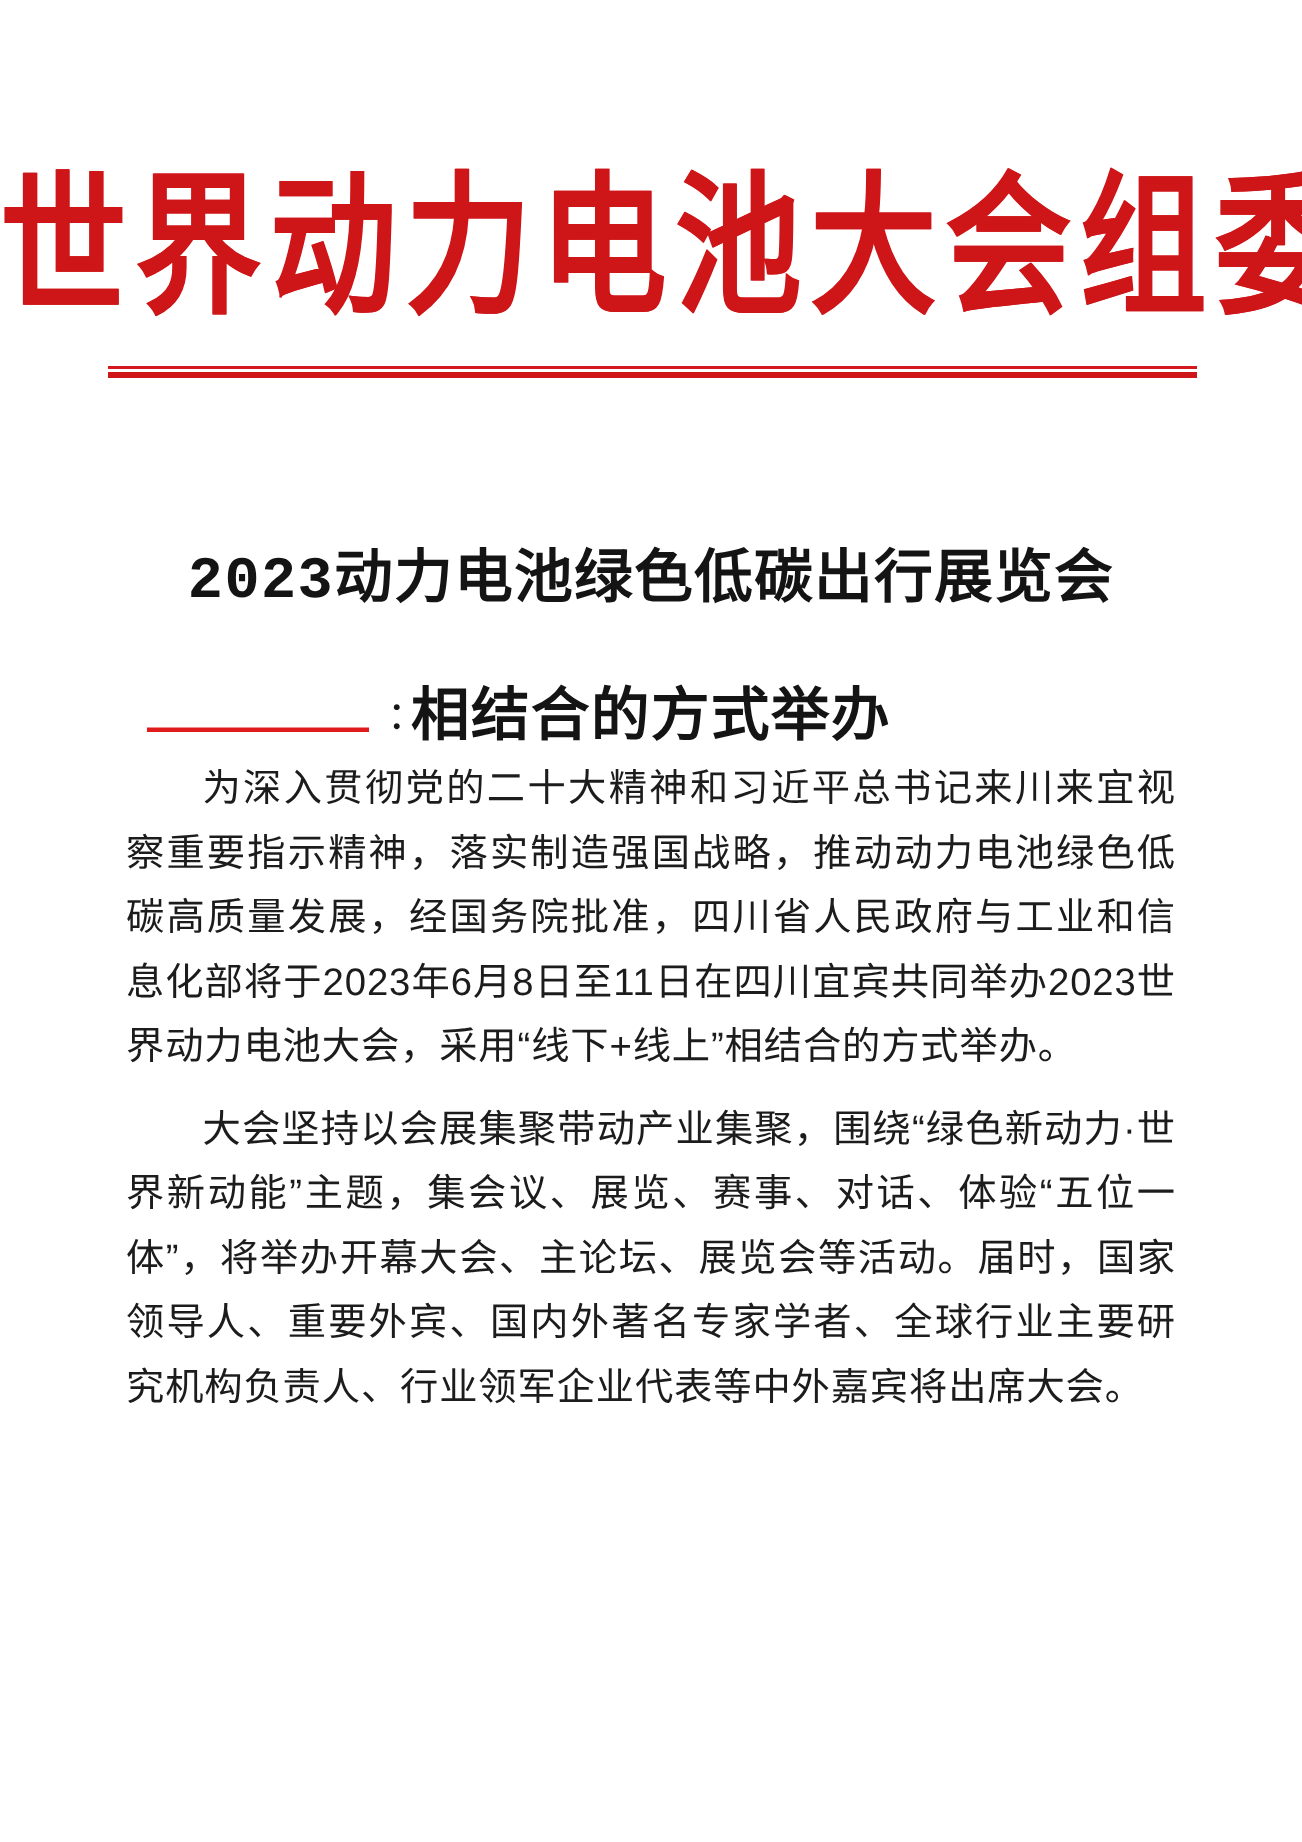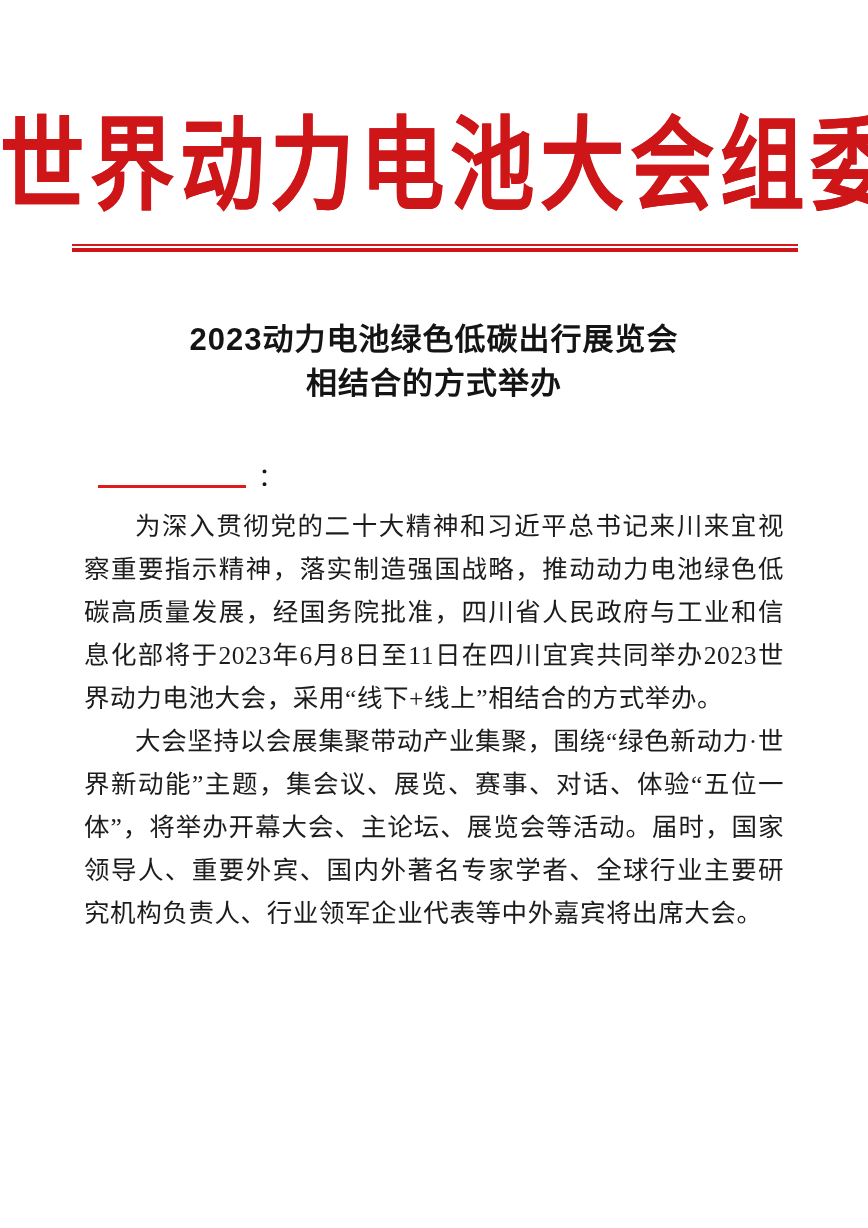--- a/index.html
+++ b/index.html
@@ -67,25 +67,26 @@
   .doc-title {
     position: absolute;
     top: 318px;
     left: 0;
     width: 868px;
     text-align: center;
     color: #141414;
   }
   .doc-title-line {
     display: block;
-    font-family: Liberation Sans, sans-serif;
+    font-family: Liberation Mono, monospace;
     font-weight: 700;
-    font-size: 31px;
+    font-size: 39px;
     line-height: 44px;
     letter-spacing: 1px;
+    margin-top: 48px;
   }
 
   
   .salutation {
     position: absolute;
     top: 462px;
     left: 98px;
     display: flex;
     align-items: flex-end;
     height: 30px;
@@ -108,32 +109,32 @@
   
   .body-text {
     position: absolute;
     top: 505px;
     left: 84px;
     width: 700px;
   }
 
   .body-para {
     margin: 0;
-    font-family: Liberation Serif, serif;
+    font-family: Liberation Sans, sans-serif;
     font-size: 25.5px;
     line-height: 43px;
     letter-spacing: 0.6px;
     text-align: justify;
     text-align-last: left;
     text-indent: 2em;
     color: #1c1c1c;
   }
 
   .body-para + .body-para {
-    margin-top: 0;
+    margin-top: 12px;
   }
 </style>
 </head>
 <body>
 
 <div class="page">
 
   <div class="letterhead">
     <span class="letterhead-title">世界动力电池大会组委会</span>
   </div>

